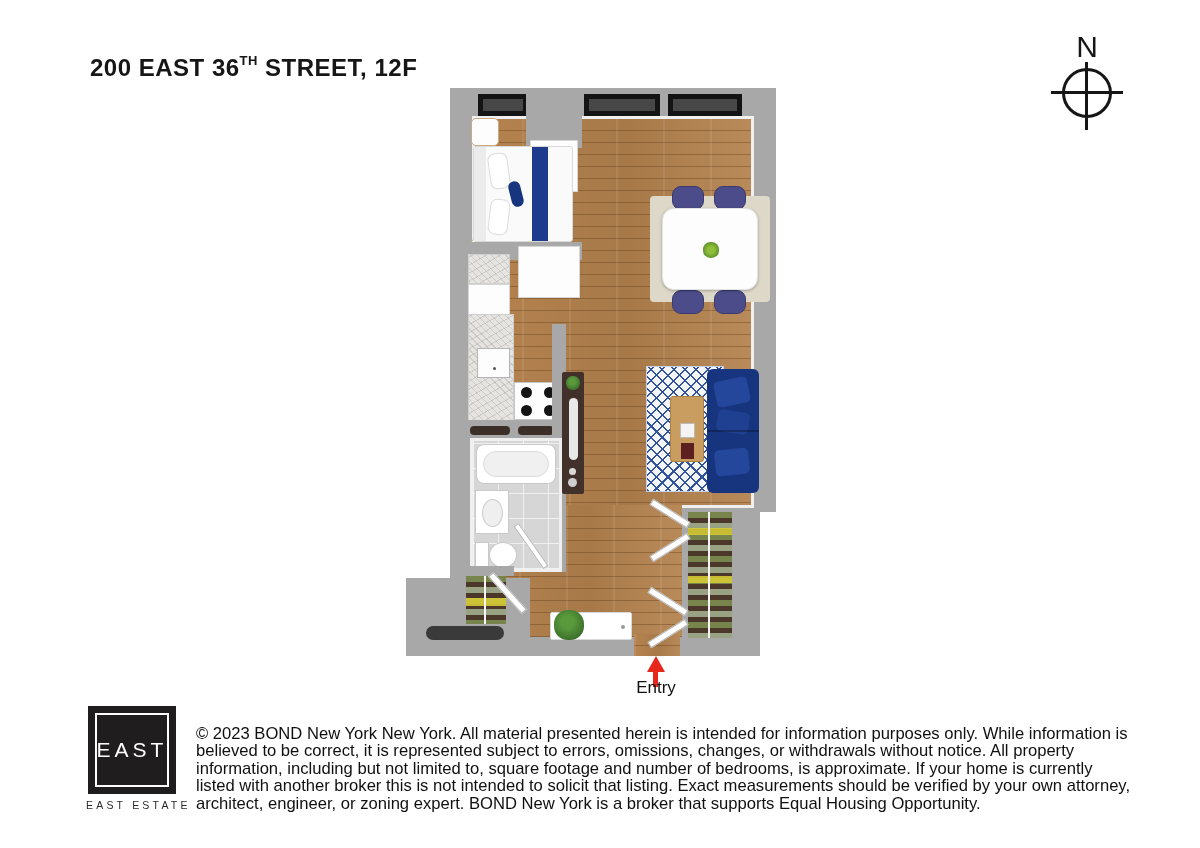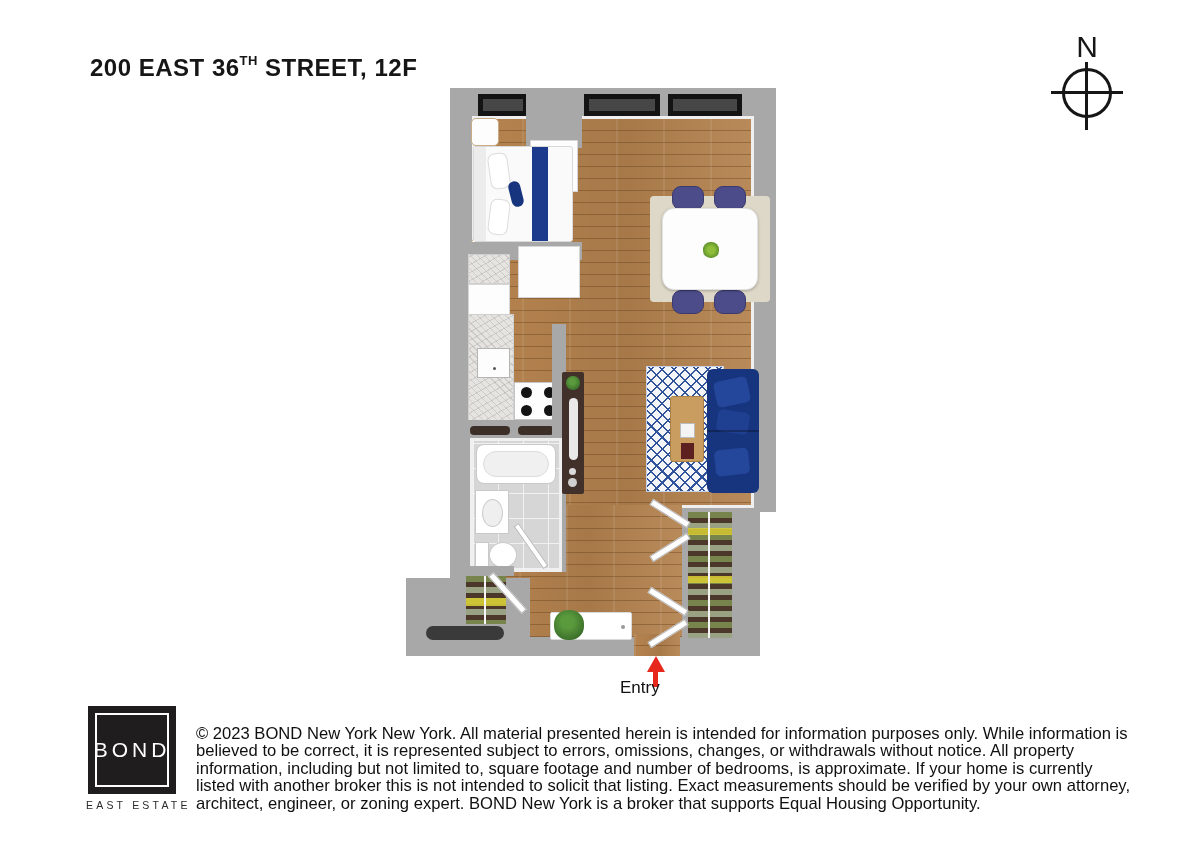--- a/index.html
+++ b/index.html
@@ -64,21 +64,21 @@
   .logo-square{left:88px;top:706px;width:88px;height:88px;background:var(--c-logo_black,#201d1e)}
   .logo-inner{
     position:absolute;left:7px;top:7px;right:7px;bottom:7px;border:2px solid #fff;
     display:flex;align-items:center;justify-content:center;
     color:#fff;font-size:21px;letter-spacing:4px;font-weight:500;
   }
   .logo-tagline{left:86px;top:799px;width:110px;font-size:10.5px;letter-spacing:3.2px;color:#2a2a2a;white-space:nowrap}
   .disclaimer{
     left:196px;top:708px;width:936px;font-size:16.6px;line-height:17.6px;color:#101010;
   }
-  .entry-label{left:620px;top:678px;width:72px;text-align:left;font-size:17px;color:#111}
+  .entry-label{left:620px;top:678px;width:72px;text-align:center;font-size:17px;color:#111}
   .arrow-head{width:0;height:0;border-left:9px solid transparent;border-right:9px solid transparent;
     border-bottom:16px solid var(--c-entry_arrow_red,#e8271c)}
   .arrow-stem{width:5px;background:var(--c-entry_arrow_red,#e8271c)}
 </style>
 </head>
 <body>
 
 <h1 class="title"><span>200 EAST 36</span><sup>TH</sup><span> STREET, 12F</span></h1>
 
 <div>
@@ -197,16 +197,16 @@
   </div>
   <div class="abs plant" style="left:554px;top:610px;width:30px;height:30px"></div>
 
   <div class="abs arrow-head" style="left:647px;top:656px"></div>
   <div class="abs arrow-stem" style="left:653px;top:670px;height:17px"></div>
   <div class="abs entry-label">Entry</div>
 
 </div>
 
 <div class="abs logo-square">
-  <div class="logo-inner">BOND</div>
+  <div class="logo-inner">EAST</div>
 </div>
 <div class="abs logo-tagline">EAST ESTATE</div>
 <p class="abs disclaimer">© 2023 BOND New York New York. All material presented herein is intended for information purposes only. While information is believed to be correct, it is represented subject to errors, omissions, changes, or withdrawals without notice. All property information, including but not limited to, square footage and number of bedrooms, is approximate. If your home is currently listed with another broker this is not intended to solicit that listing. Exact measurements should be verified by your own attorney, architect, engineer, or zoning expert. BOND New York is a broker that supports Equal Housing Opportunity.</p>
 
 </body></html>

